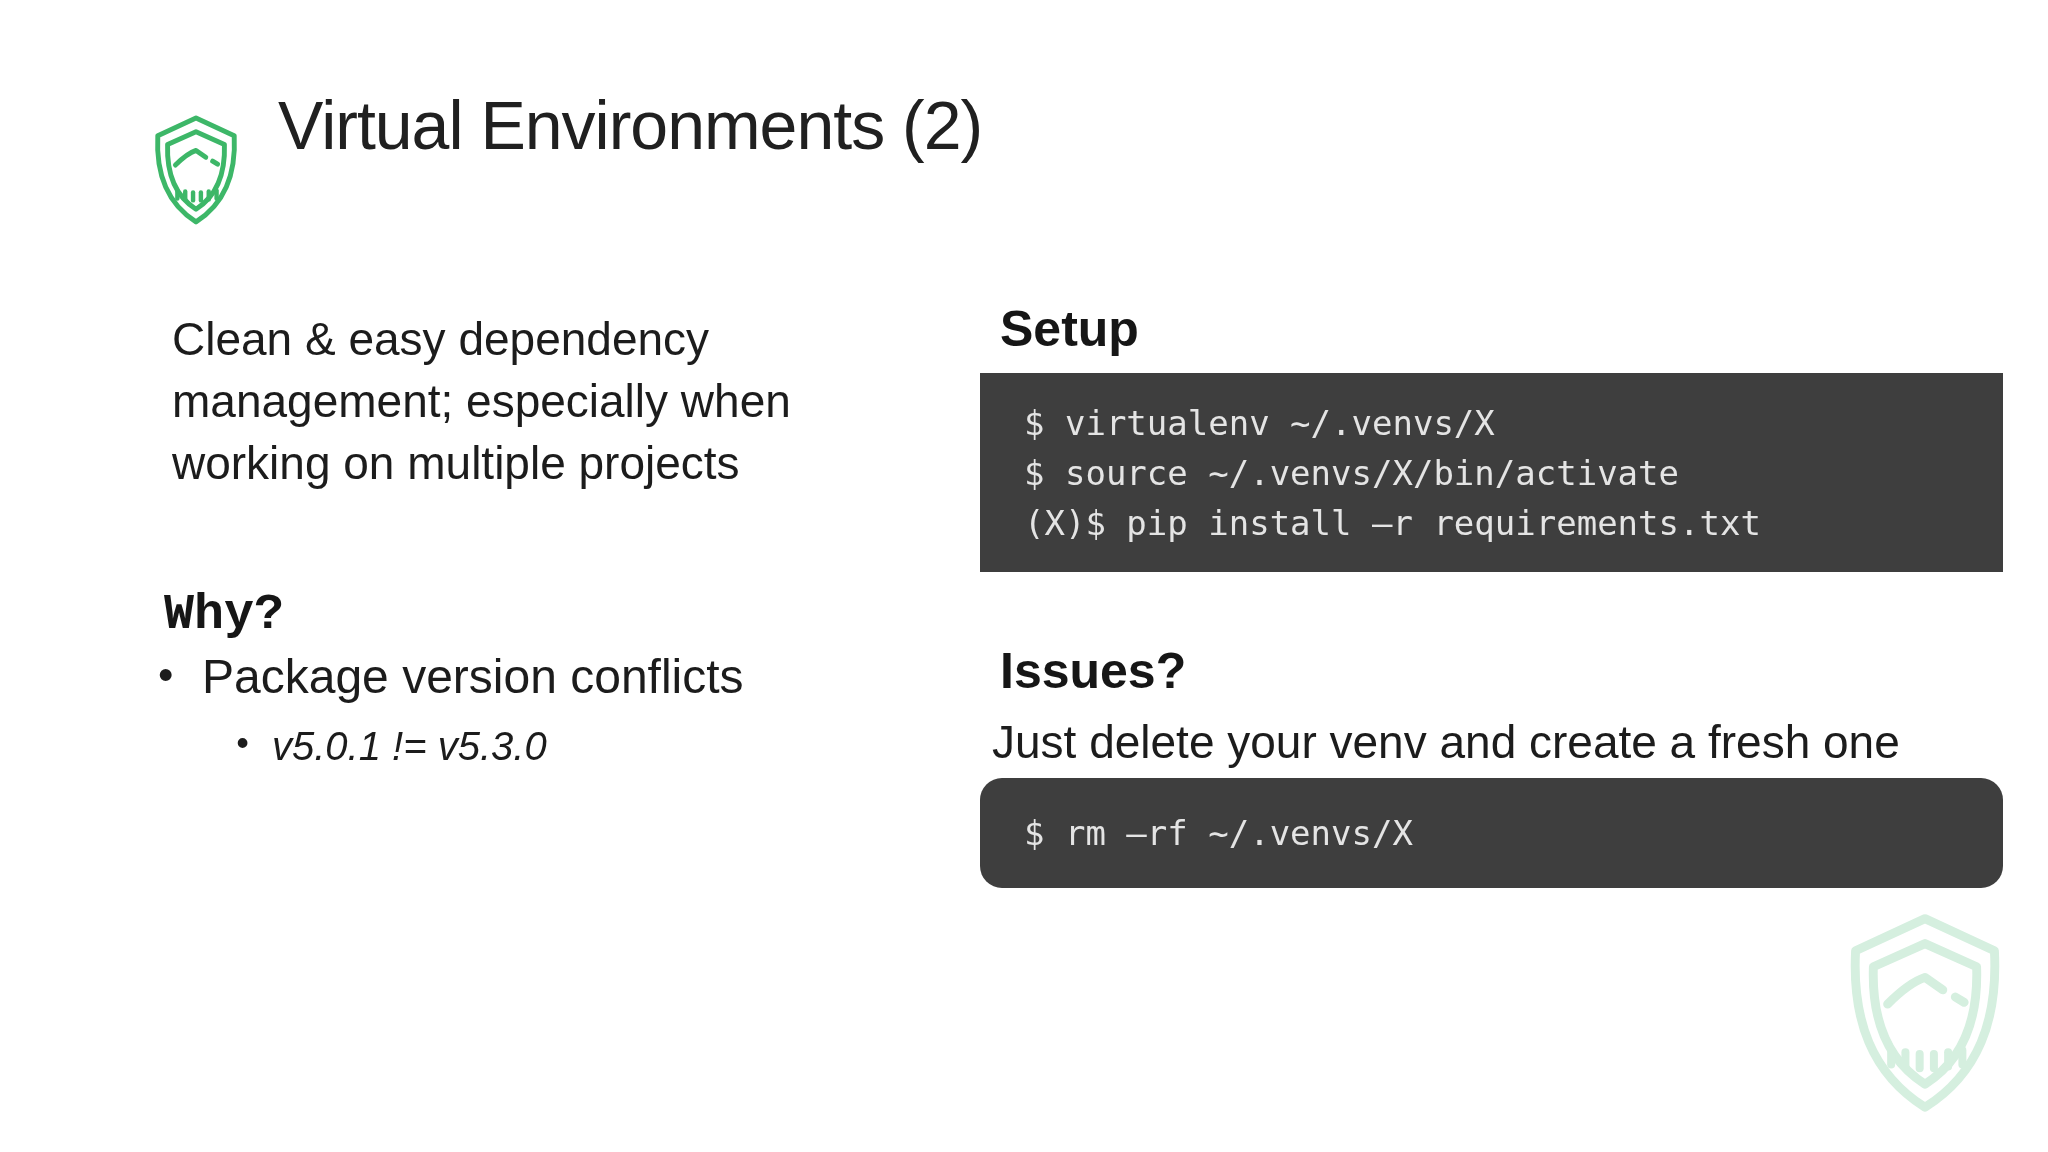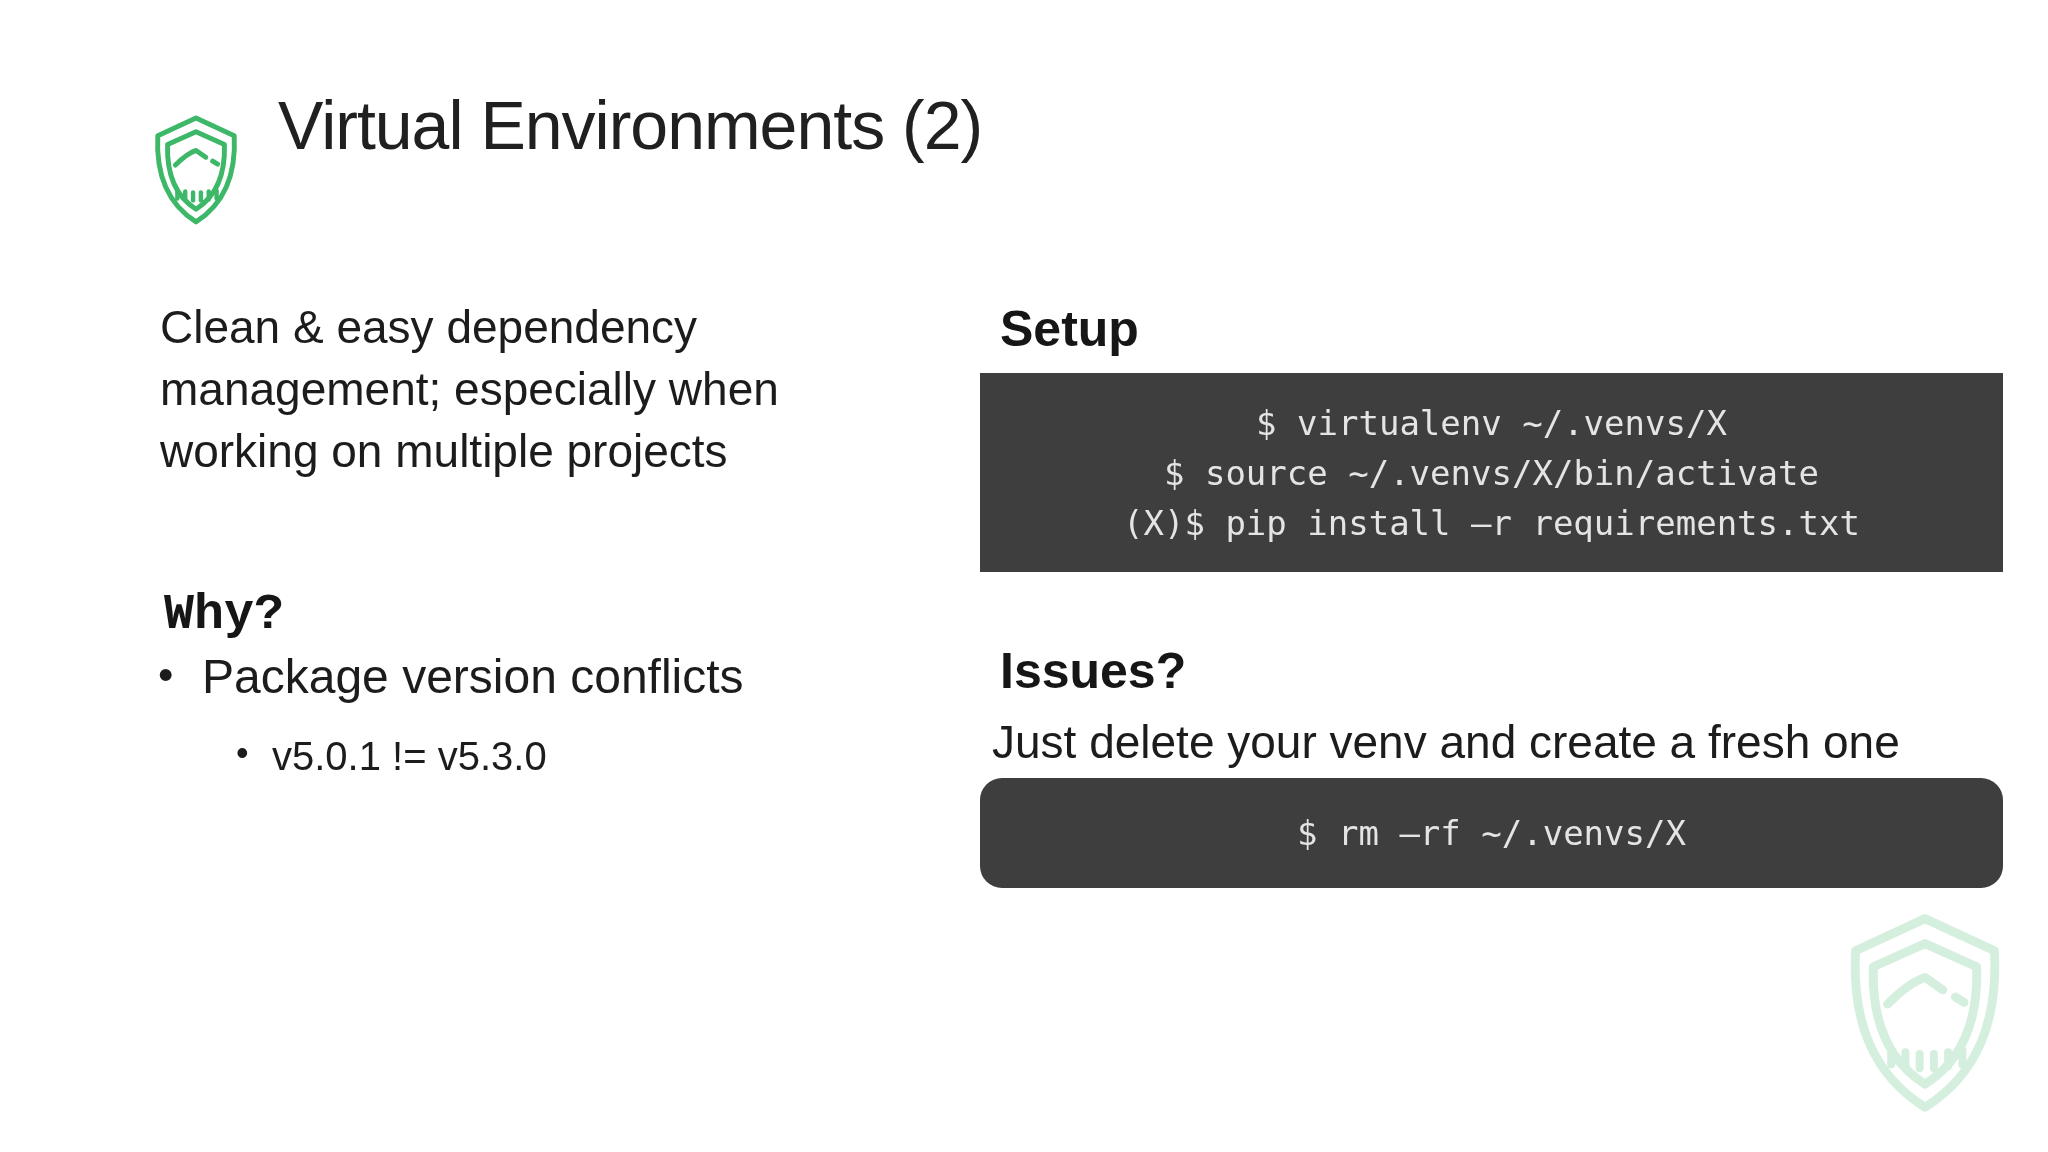--- a/index.html
+++ b/index.html
@@ -14,21 +14,21 @@
   
   .title-icon { left: 147px; top: 113px; width: 98px; height: 114px; }
   .slide-title {
     left: 278px; top: 86px; margin: 0;
     font-size: 68px; font-weight: 400; letter-spacing: -1px;
     color: #202020; white-space: nowrap;
   }
 
   
   .intro {
-    left: 156px; top: 292px; width: 680px; margin: 4px;
+    left: 156px; top: 292px; width: 680px; margin: 16px;
     font-size: 46px; line-height: 62px; color: #1c1c1c;
   }
   .heading {
     margin: 8px; font-size: 50px; font-weight: 700; color: #161616;
     white-space: nowrap;
   }
   .why-heading { left: 156px; top: 578px; font-family: Liberation Mono, monospace; }
 
   ul.bullets {
     left: 156px; top: 648px; width: 700px;
@@ -37,43 +37,42 @@
   ul.bullets li {
     position: relative; padding-left: 46px;
     font-size: 48px; line-height: 58px;
   }
   ul.bullets li.l1::before {
     content: "\2022";
     position: absolute; left: 2px; top: -2px;
     font-size: 44px;
   }
   ul.bullets li.sub {
-    padding-left: 116px; margin-top: 26px;
-    font-size: 40px; line-height: 48px;
+    padding-left: 116px; margin-top: 16px;
+    font-size: 40px; line-height: 48px; font-style: italic;
   }
   ul.bullets li.sub::before {
     content: "\2022";
     position: absolute; left: 80px; top: -3px;
     font-size: 36px;
   }
   ul.bullets li.l1 + li.l1, ul.bullets li.sub + li.l1 { margin-top: 26px; }
 
   
   .setup-heading { left: 992px; top: 292px; }
   .issues-heading { left: 992px; top: 634px; }
   .issues-note {
     left: 992px; top: 718px; margin: 0;
     font-size: 46px; line-height: 48px; color: #1c1c1c;
   }
   .codeblock {
     left: 980px; width: 1023px;
     background: #3e3e3e; box-sizing: border-box;
     display: flex; flex-direction: column; justify-content: center;
     padding: 0 44px;
-    text-align: center;
   }
   .codeblock-setup { top: 373px; height: 199px; }
   .codeblock-rm { top: 778px; height: 110px; border-radius: 22px; }
   .codeline {
     margin: 0;
     font-family: "DejaVu Sans Mono", "Liberation Mono", monospace;
     font-size: 34px; line-height: 50px;
     color: #e4e4e4; white-space: pre;
   }
 

